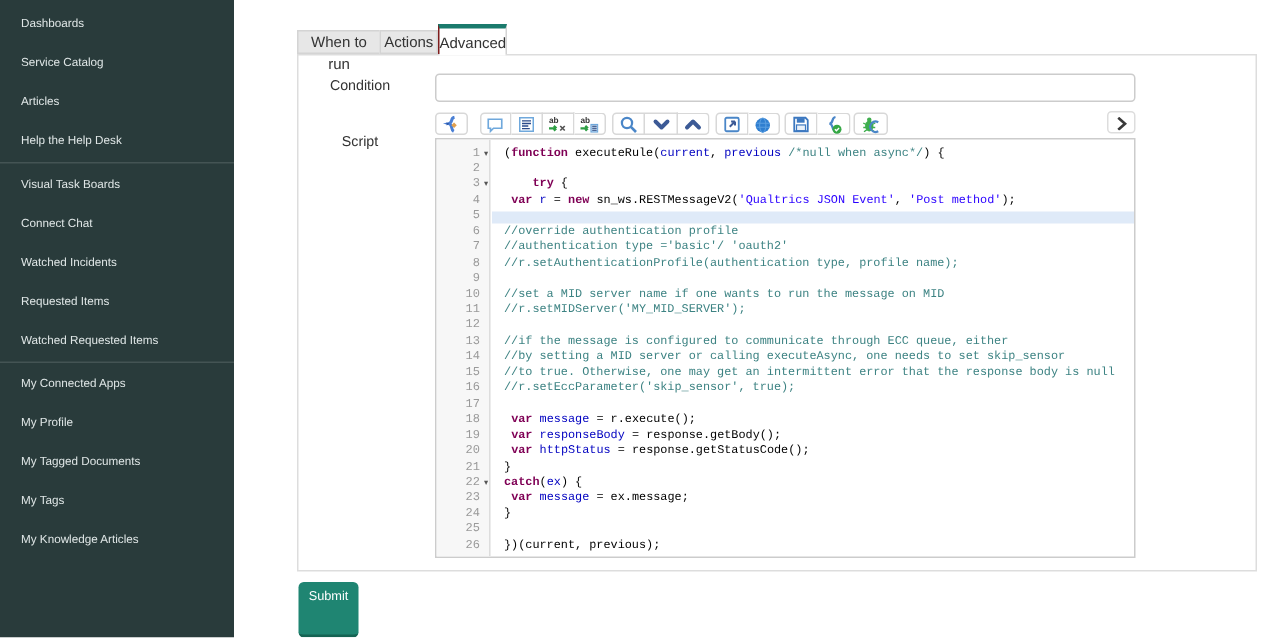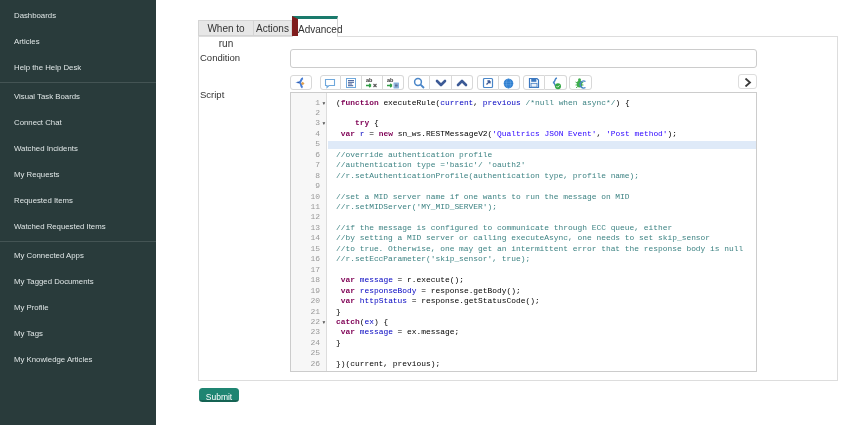--- a/index.html
+++ b/index.html
@@ -6,25 +6,25 @@
 html,body { width:850px; height:425px; background:#fff; font-family:"Liberation Sans", sans-serif; overflow:hidden; position:relative; }
 #sidebar { position:absolute; left:0; top:0; width:156px; height:425px; background:#293b3b; }
 #sidebar .item { height:26px; line-height:26px; padding-left:14px; color:#dfe6e6; font-size:7.8px; white-space:nowrap; }
 #sidebar .sep { border-top:1px solid rgba(255,255,255,0.13); margin:1px 0; }
 #nav { padding-top:2.5px; }
 
 
 .tab { position:absolute; font-size:10px; color:#333; text-align:center; }
 #tab1 { left:198px; top:20px; width:55px; height:16px; line-height:15px; background:#e7e7e7; border:1px solid #d4d4d4; border-right:none; }
 #tab2 { left:253px; top:20px; width:39px; height:16px; line-height:15px; background:#e7e7e7; border:1px solid #d4d4d4; }
-#tab3 { left:292px; top:16px; width:46px; height:20px; line-height:21px; background:#fff; border-top:3px solid #1a7a6c; border-left:6px solid #7f1d1d; border-right:1px solid #d4d4d4; }
+#tab3 { left:292px; top:16px; width:46px; height:20px; line-height:21px; background:#fff; border-top:3px solid #1a7a6c; border-left:1px solid #7f1d1d; border-right:1px solid #d4d4d4; }
 #panel { position:absolute; left:198px; top:36px; width:640px; height:345px; border:1px solid #ddd; border-top:1px solid #ddd; background:#fff; }
 #panel-topline-mask { position:absolute; left:293px; top:36px; width:44px; height:1px; background:#fff; z-index:5; }
 
-.flabel { position:absolute; font-size:9.5px; color:#333; width:80px; text-align:left; }
+.flabel { position:absolute; font-size:9.5px; color:#333; width:80px; text-align:center; }
 #lbl-condition { left:200px; top:52px; }
 #lbl-script { left:200px; top:89px; }
 #condition-input { position:absolute; left:290px; top:49px; width:467px; height:19px; border:1px solid #ccc; border-radius:3px; background:#fff; }
 
 
 .tbtn { position:absolute; top:75px; height:15px; background:#fff; border:1px solid #d8d8d8; border-radius:3px; }
 .tgroup { position:absolute; top:75px; height:15px; display:flex; }
 .tgroup .gb { height:15px; background:#fff; border:1px solid #d8d8d8; border-left:none; }
 .tgroup .gb:first-child { border-left:1px solid #d8d8d8; border-radius:3px 0 0 3px; }
 .tgroup .gb:last-child { border-radius:0 3px 3px 0; }
@@ -36,40 +36,40 @@
 #gutter { position:absolute; left:0; top:0; width:36px; height:278px; background:#f7f7f7; border-right:1px solid #ddd; }
 #lines { position:absolute; left:0; top:4.5px; width:29px; text-align:right; font-family:"Liberation Mono", monospace; font-size:8px; line-height:10.45px; color:#9a9a9a; }
 #folds { position:absolute; left:29px; top:4.5px; width:8px; font-size:5.5px; line-height:10.45px; color:#555; text-align:center; }
 #code { position:absolute; left:45px; top:4.5px; font-family:"Liberation Mono", monospace; font-size:7.9px; line-height:10.45px; color:#000; white-space:pre; }
 #activeline { position:absolute; left:37px; top:48px; width:430px; height:7.5px; background:#dfeaf8; }
 .k { color:#7f0055; font-weight:bold; }
 .d { color:#0000c0; }
 .c { color:#3d8383; }
 .s { color:#2a00ff; }
 
-#submit { position:absolute; left:199px; top:388px; width:40px; height:14px; background:#1f8572; border-bottom:2px solid #156353; border-radius:3.5px; color:#fff; font-size:8.5px; line-height:19px; text-align:center; }
+#submit { position:absolute; left:199px; top:388px; width:40px; height:37px; background:#1f8572; border-bottom:2px solid #156353; border-radius:3.5px; color:#fff; font-size:8.5px; line-height:19px; text-align:center; }
 </style>
 </head>
 <body>
 <div id="sidebar">
   <div id="nav">
     <div class="item">Dashboards</div>
+    <div class="item">Service Catalog</div>
     <div class="item">Articles</div>
     <div class="item">Help the Help Desk</div>
     <div class="sep"></div>
     <div class="item">Visual Task Boards</div>
     <div class="item">Connect Chat</div>
     <div class="item">Watched Incidents</div>
-    <div class="item">My Requests</div>
     <div class="item">Requested Items</div>
     <div class="item">Watched Requested Items</div>
     <div class="sep"></div>
     <div class="item">My Connected Apps</div>
+    <div class="item">My Profile</div>
     <div class="item">My Tagged Documents</div>
-    <div class="item">My Profile</div>
     <div class="item">My Tags</div>
     <div class="item">My Knowledge Articles</div>
   </div>
 </div>
 
 <div id="panel"></div>
 <div id="panel-topline-mask"></div>
 <div class="tab" id="tab1">When to run</div>
 <div class="tab" id="tab2">Actions</div>
 <div class="tab" id="tab3">Advanced</div>

